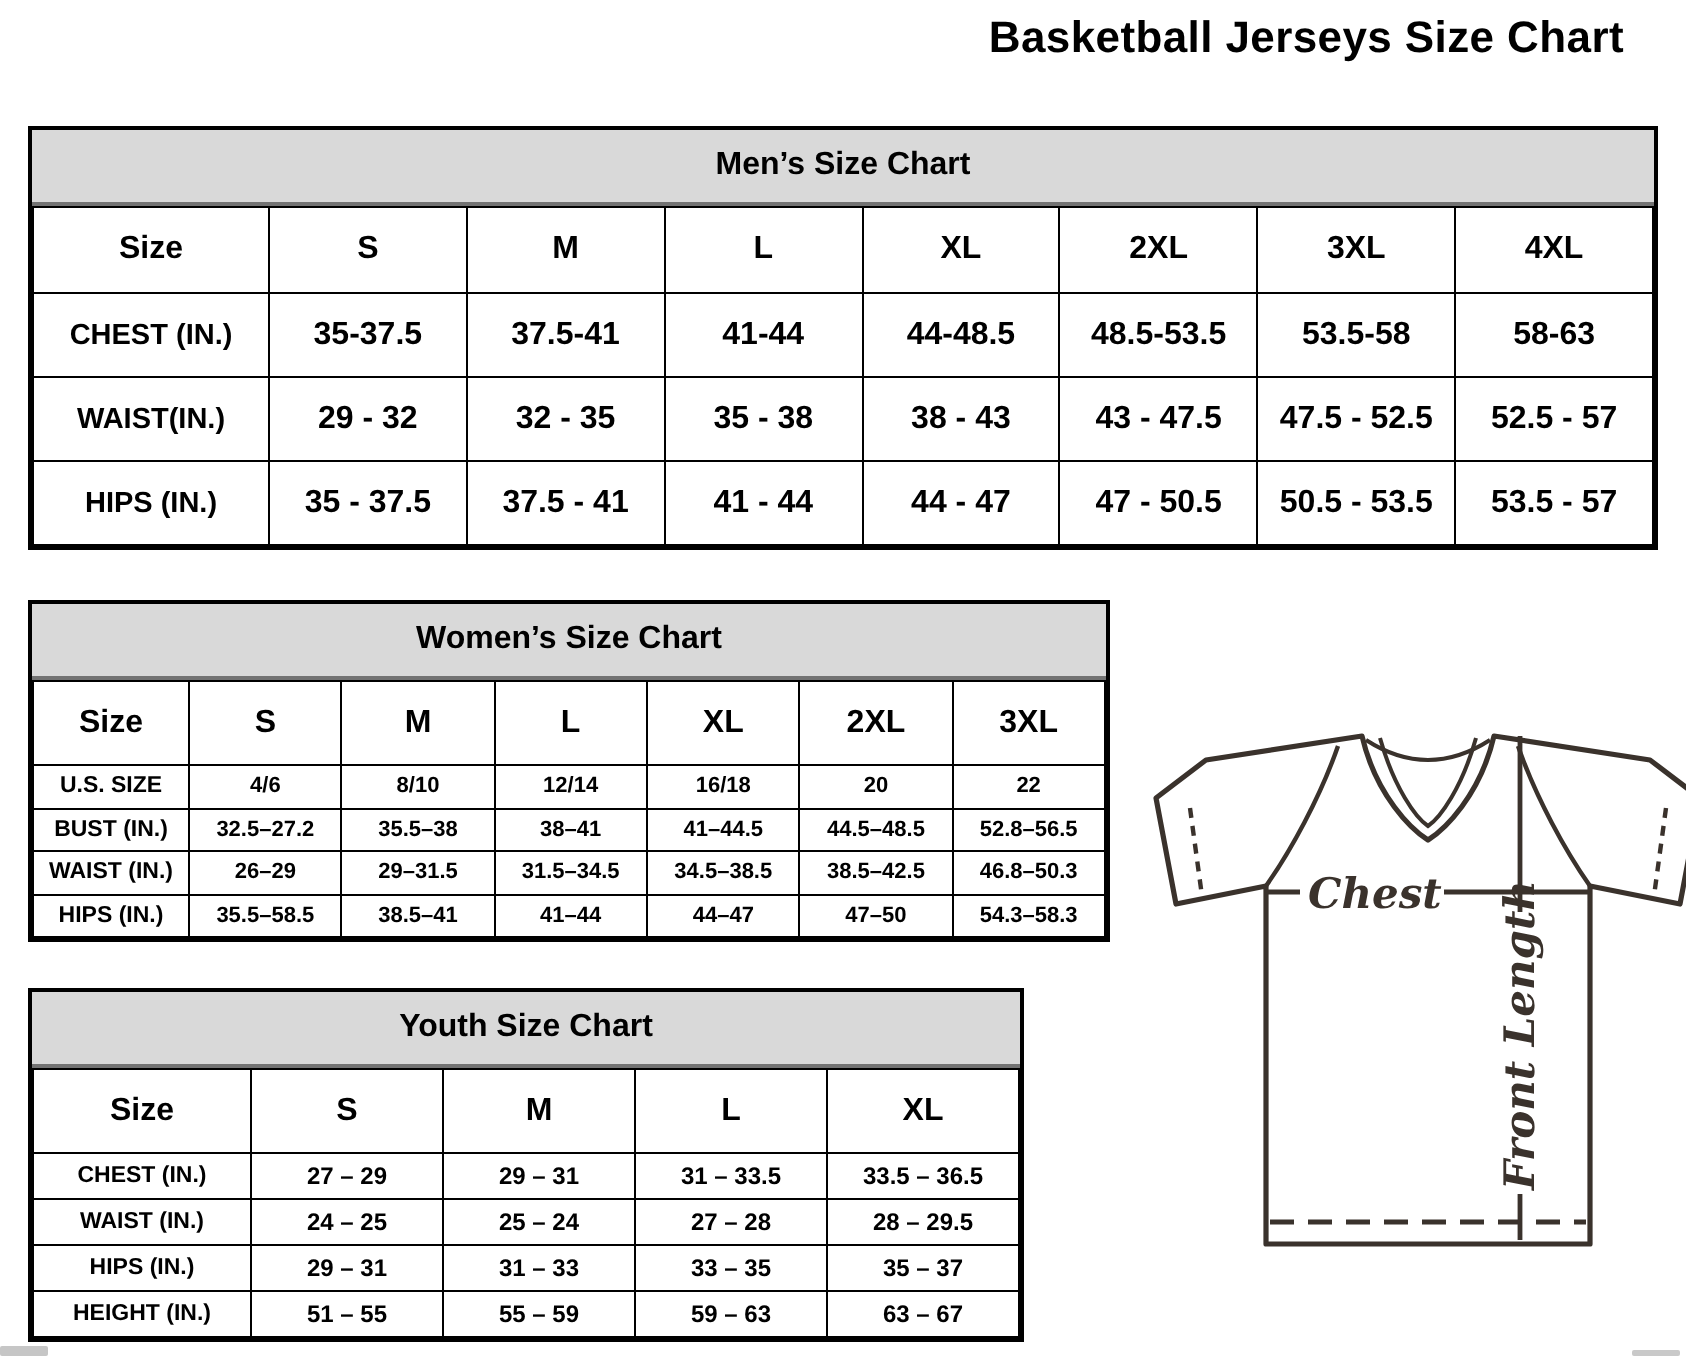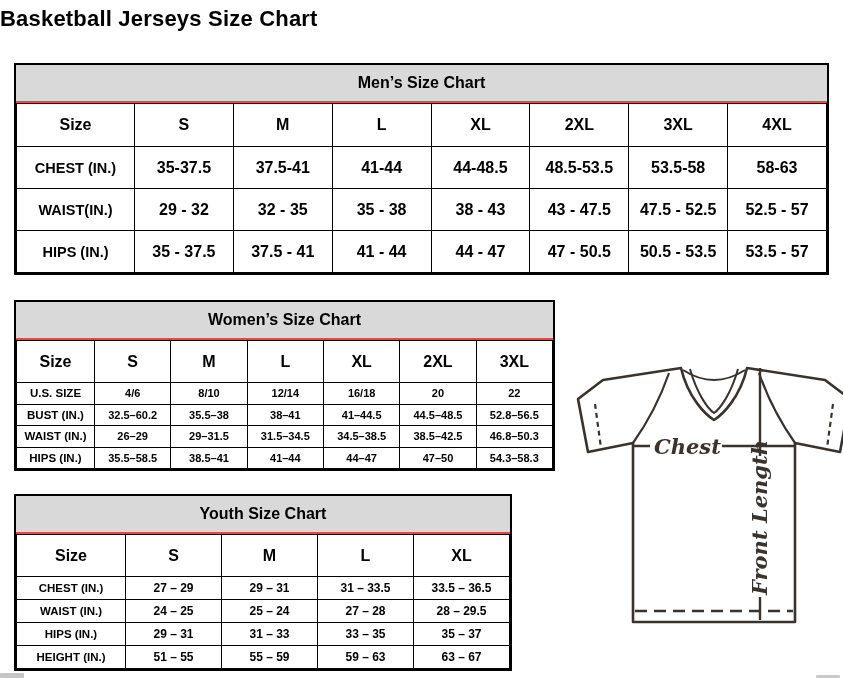--- a/index.html
+++ b/index.html
@@ -1,28 +1,28 @@
 <!DOCTYPE html>
 <html><head>
 <meta charset="utf-8">
 <style>
   html,body{margin:0;padding:0;}
   body{
     width:843px;height:679px;position:relative;background:#ffffff;
     font-family:"Liberation Sans", sans-serif;color:#000;overflow:hidden;
   }
   .page-title{
-    position:absolute;left:0;top:6px;width:812px;text-align:left;
+    position:absolute;left:0;top:6px;width:812px;text-align:right;
     font-size:22px;font-weight:bold;letter-spacing:0.2px;
   }
   .chart-box{
     position:absolute;border:2px solid #000;background:#fff;box-sizing:border-box;
   }
   .band{
-    background:#d9d9d9;border-bottom:2px solid #ef4444;text-align:center;
+    background:#d9d9d9;border-bottom:2px solid #737373;text-align:center;
     font-weight:bold;font-size:16px;display:flex;align-items:center;justify-content:center;
   }
   table{width:100%;border-collapse:collapse;table-layout:fixed;}
   th,td{
     border:1.5px solid #000;text-align:center;vertical-align:middle;
     font-weight:bold;color:#000;padding:0;overflow:hidden;white-space:nowrap;
   }
   
   .box-mens{left:14px;top:63px;width:815px;}
   .box-mens .band{height:36px;}
@@ -152,21 +152,21 @@
           <th class="row-label">U.S. SIZE</th>
           <td>4/6</td>
           <td>8/10</td>
           <td>12/14</td>
           <td>16/18</td>
           <td>20</td>
           <td>22</td>
         </tr>
         <tr>
           <th class="row-label">BUST (IN.)</th>
-          <td>32.5–60.2</td>
+          <td>32.5–27.2</td>
           <td>35.5–38</td>
           <td>38–41</td>
           <td>41–44.5</td>
           <td>44.5–48.5</td>
           <td>52.8–56.5</td>
         </tr>
         <tr>
           <th class="row-label">WAIST (IN.)</th>
           <td>26–29</td>
           <td>29–31.5</td>

